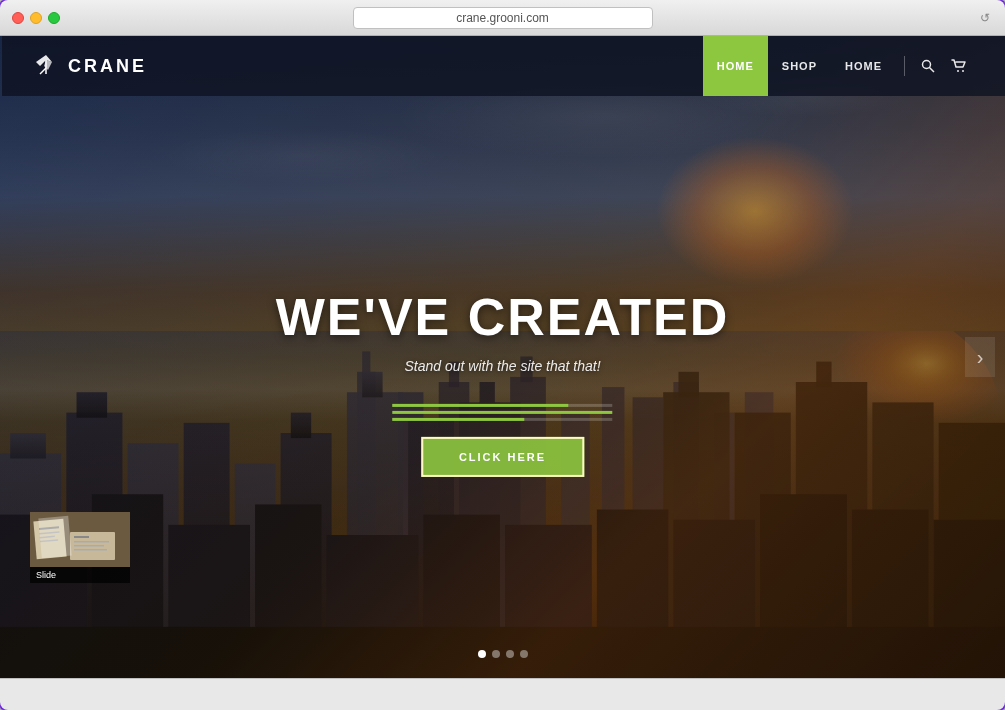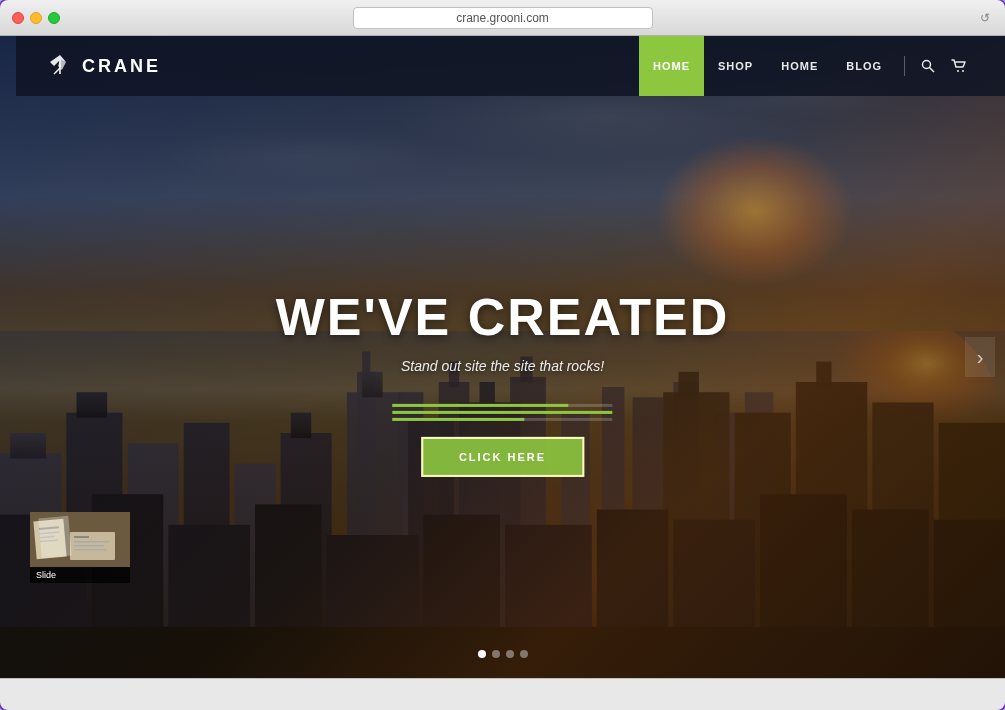--- a/index.html
+++ b/index.html
@@ -150,21 +150,21 @@
         rgba(80,50,10,0.2) 50%,
         rgba(120,60,10,0.4) 70%,
         rgba(60,30,5,0.5) 100%
       );
     }
 
     
     .navbar {
       position: absolute;
       top: 0;
-      left: 16px;
+      left: 2px;
       right: 0;
       height: 60px;
       background: rgba(15,20,35,0.85);
       display: flex;
       align-items: center;
       padding: 0 30px;
       z-index: 10;
     }
 
     .brand {
@@ -506,21 +506,20 @@
           <line x1="14" y1="8" x2="14" y2="22" stroke="white" stroke-width="1.5"></line>
           <line x1="14" y1="16" x2="8" y2="22" stroke="white" stroke-width="1.5"></line>
         </svg>
         <span class="brand-name">CRANE</span>
       </div>
 
       <div class="nav-links">
         <a class="nav-link active">HOME</a>
         <a class="nav-link">SHOP</a>
         <a class="nav-link">HOME</a>
-        <a class="nav-link">BLOG</a>
         <div class="nav-divider"></div>
         <div class="nav-icon">
           <svg width="14" height="14" viewBox="0 0 14 14" fill="none" xmlns="http://www.w3.org/2000/svg">
             <circle cx="5.5" cy="5.5" r="4" stroke="rgba(255,255,255,0.9)" stroke-width="1.5"></circle>
             <line x1="8.5" y1="8.5" x2="13" y2="13" stroke="rgba(255,255,255,0.9)" stroke-width="1.5"></line>
           </svg>
         </div>
         <div class="nav-icon">
           <svg width="16" height="14" viewBox="0 0 16 14" fill="none" xmlns="http://www.w3.org/2000/svg">
             <path d="M1 1h2l2 7h7l2-5H5" stroke="rgba(255,255,255,0.9)" stroke-width="1.5" stroke-linecap="round" stroke-linejoin="round"></path>
@@ -528,21 +527,21 @@
             <circle cx="12" cy="12" r="1" fill="rgba(255,255,255,0.9)"></circle>
           </svg>
         </div>
       </div>
     </nav>
 
     <div class="hero-content">
       <h1 class="hero-title">
         <span>WE'VE CREATED</span><br>
       </h1>
-      <p class="hero-subtitle">Stand out site the site that rocks!</p>
+      <p class="hero-subtitle">Stand out with the site that that!</p>
 
       <div class="progress-bars">
         <div class="progress-bar-row">
           <div class="progress-bar-fill" style="width: 80%;"></div>
         </div>
         <div class="progress-bar-row">
           <div class="progress-bar-fill" style="width: 100%;"></div>
         </div>
         <div class="progress-bar-row">
           <div class="progress-bar-fill" style="width: 60%;"></div>

